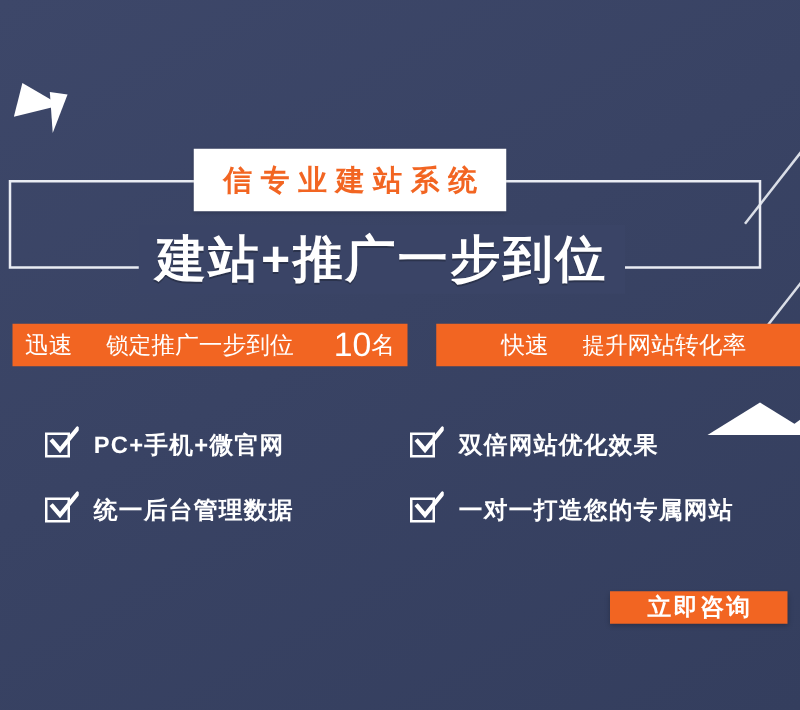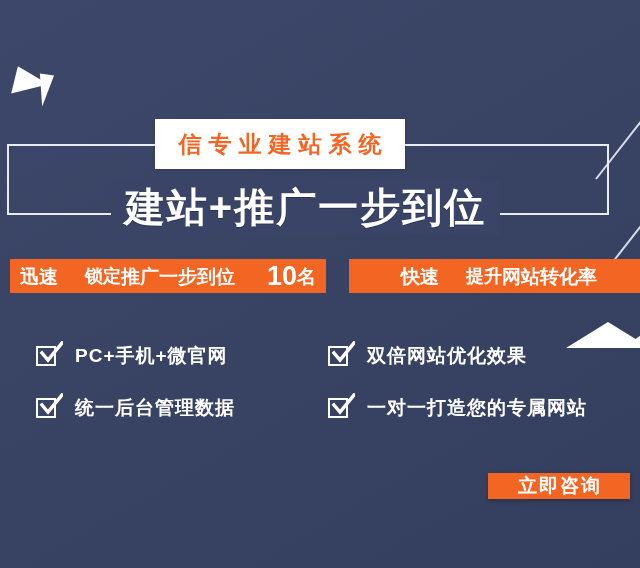--- a/index.html
+++ b/index.html
@@ -85,21 +85,21 @@
   }
 
   
   .obar{
     position:absolute;height:34px;background:#f26522;
     display:flex;align-items:center;justify-content:center;
     color:#ffffff;white-space:nowrap;overflow:hidden;
   }
   #obar-left{left:10px;top:259px;width:316px;}
   #obar-right{left:349px;top:259px;width:300px;}
-  .obar .seg{font-weight:bold;line-height:1;}
+  .obar .seg{font-weight:normal;line-height:1;}
   .obar .sm{font-size:19px;}
   .obar .lg{font-size:18px;margin-left:27px;}
   .obar .num{font-size:27px;margin-left:32px;}
 
   
   #features{
     position:absolute;left:36px;top:330px;width:600px;
     display:grid;grid-template-columns:292px 300px;
     grid-auto-rows:52px;align-items:center;
   }

